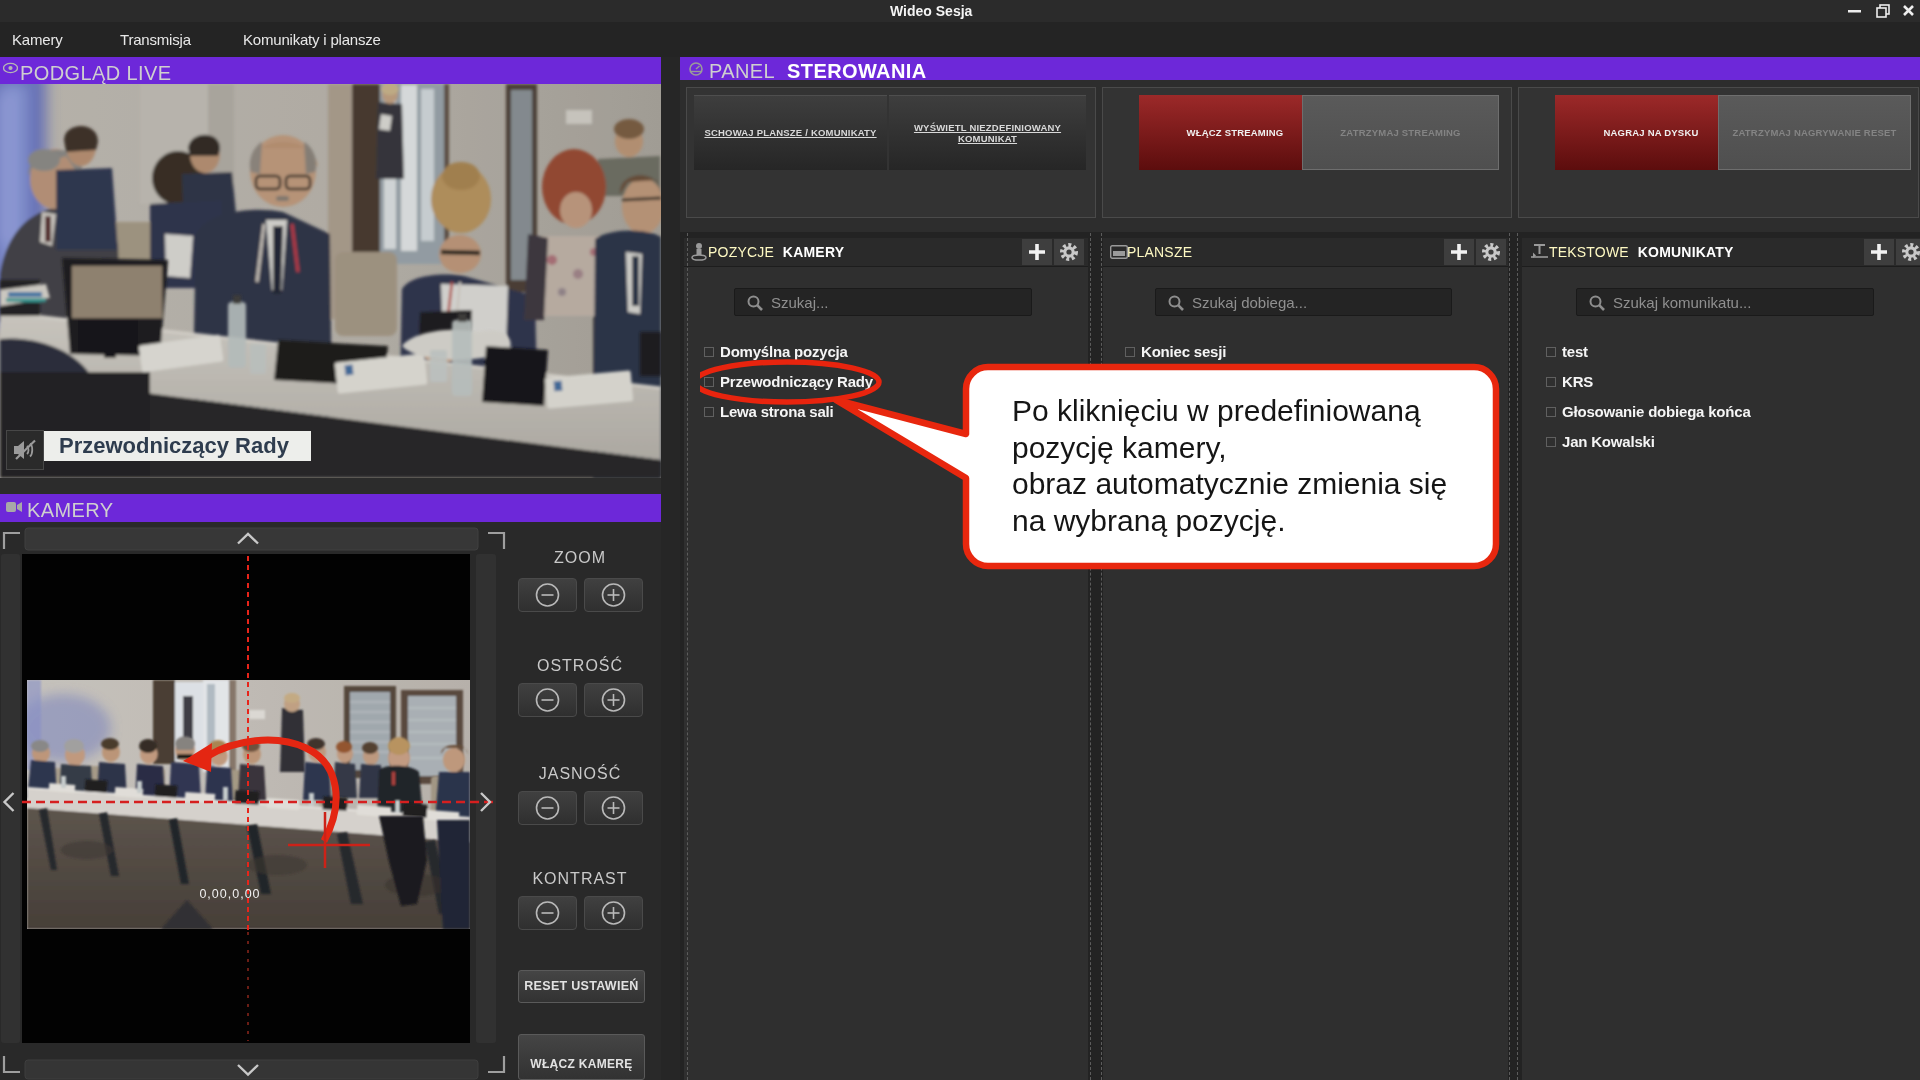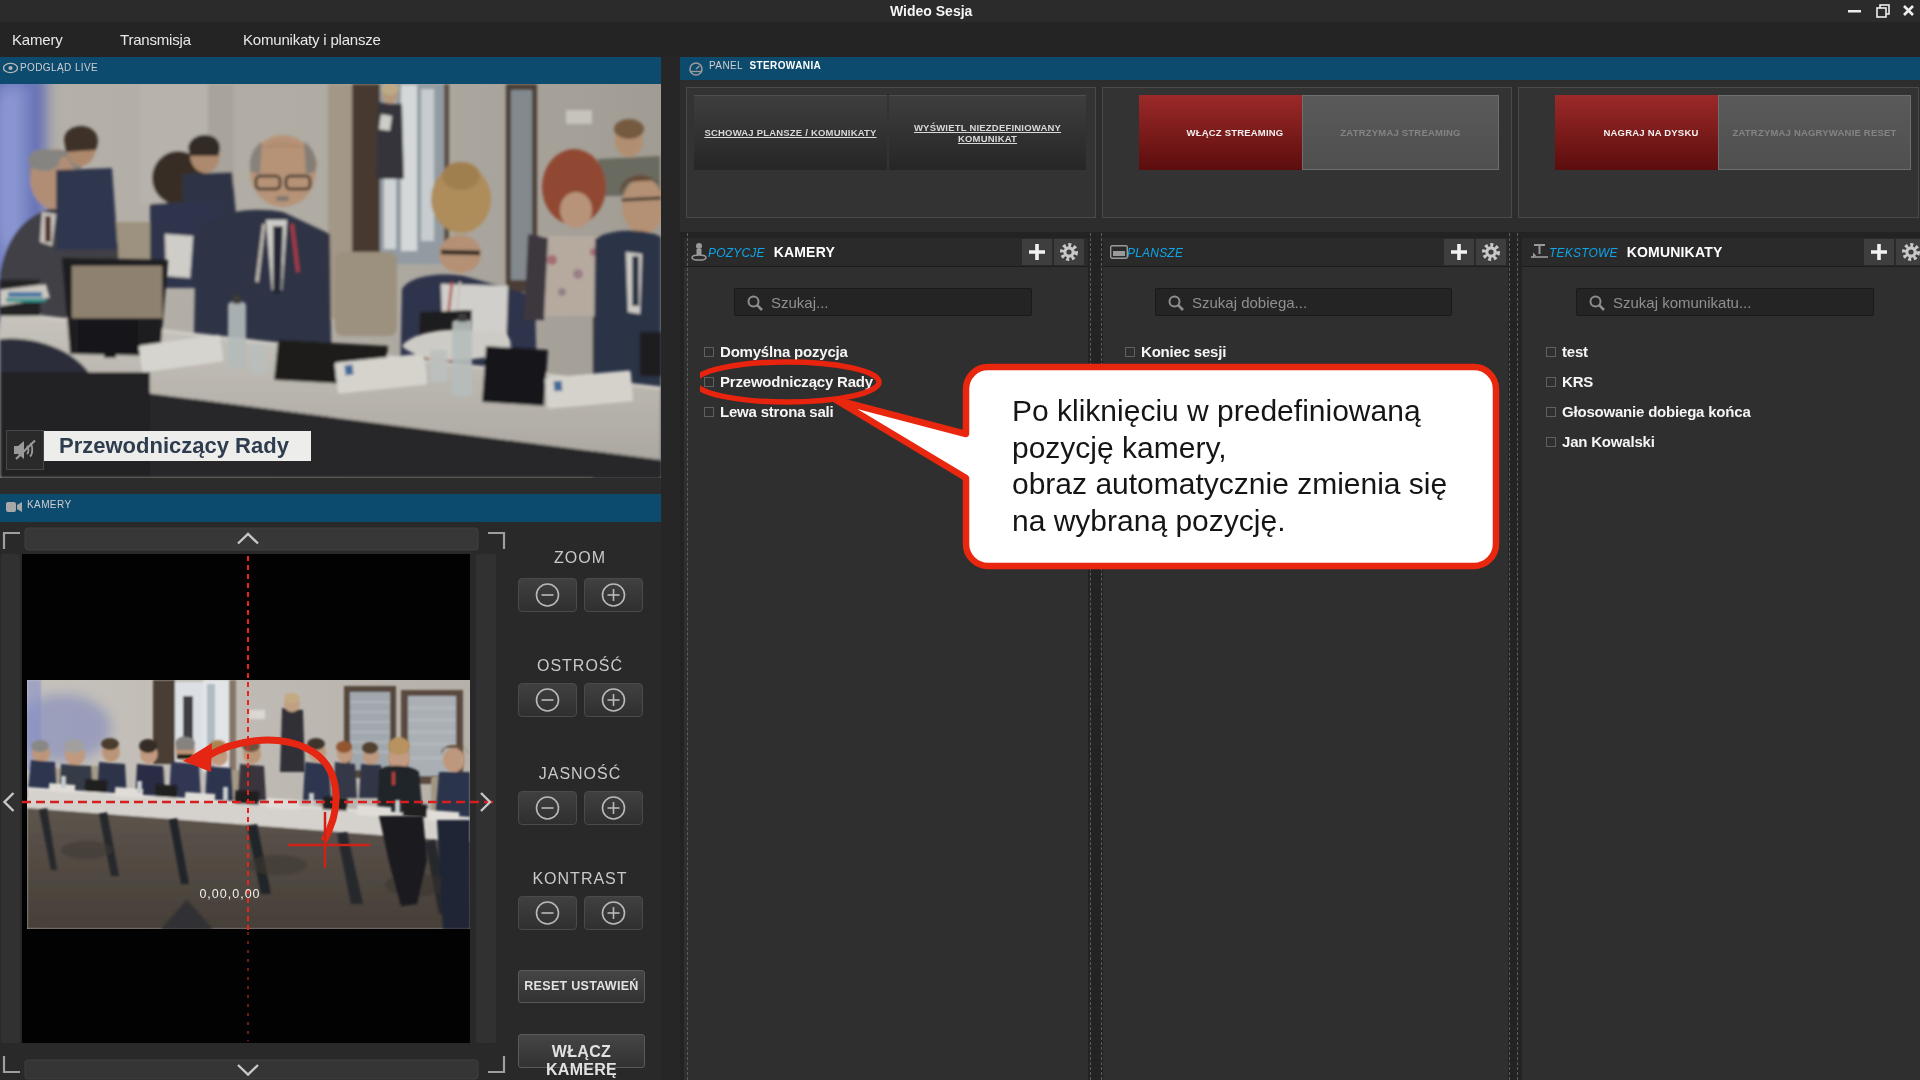--- a/index.html
+++ b/index.html
@@ -2,21 +2,21 @@
 <html><head>
 <meta charset="utf-8">
 <style>
   html,body{margin:0;padding:0;width:1920px;height:1080px;overflow:hidden;background:#2c2c2c;
     font-family:"Liberation Sans", sans-serif;}
   .abs{position:absolute;}
   #titlebar{left:0;top:0;width:1920px;height:22px;background:#2b2b2b;}
   #title{left:890px;top:3px;color:#f5f5f5;font-size:14px;font-weight:bold;}
   #menubar{left:0;top:22px;width:1920px;height:35px;background:#242424;border-bottom:1px solid #171717;}
   .menuitem{top:31px;color:#e8e8e8;font-size:15px;letter-spacing:-0.2px;}
-  .sechdr{background:#0c4a6e;color:#cfcfcf;font-size:10px;letter-spacing:0.4px;}
+  .sechdr{background:#6d28d9;color:#cfcfcf;font-size:20px;letter-spacing:0.4px;}
   .sechdr .t{position:absolute;top:5px;}
   
   #hdr-live{left:0;top:57px;width:661px;height:27px;}
   #hdr-kam{left:0;top:494px;width:661px;height:28px;}
   #leftcol-bg{left:0;top:522px;width:661px;height:558px;background:#292929;}
   #blackrect{left:22px;top:554px;width:448px;height:489px;background:#020202;}
   .ctl-label{color:#c9c9c9;font-size:16px;letter-spacing:1px;width:160px;text-align:center;left:500px;}
   .pmbtn{width:59px;height:34px;background:linear-gradient(#404040,#2f2f2f);border:1px solid #4a4a4a;border-radius:4px;box-sizing:border-box;}
   .wbtn{background:linear-gradient(#454545,#323232);border:1px solid #5a5a5a;border-radius:3px;color:#e2e2e2;
     font-size:12.5px;font-weight:bold;text-align:center;box-sizing:border-box;letter-spacing:0.3px;}
@@ -26,21 +26,21 @@
   .grpbox{border:1px solid #4a4a4a;background:#333333;height:131px;top:87px;box-sizing:border-box;}
   .bigbtn{top:95px;height:75px;color:#d9d9d9;font-weight:bold;font-size:9.5px;text-align:center;
     letter-spacing:0.2px;display:flex;align-items:center;justify-content:center;box-sizing:border-box;white-space:nowrap;}
   .graybtn{background:linear-gradient(#3e3e3e,#262626);box-shadow:inset 0 1px 0 #4e4e4e;text-decoration:underline;}
   .redbtn{background:linear-gradient(#9c2929,#5c0d0d);color:#f0f0f0;margin-left:29px;}
   .offbtn{background:linear-gradient(#5a5a5a,#4f4f4f);border:1px solid #6e6e6e;color:#848484;}
   
   #lower-bg{left:680px;top:232px;width:1240px;height:848px;background:#232323;}
   .panel{top:238px;height:842px;background:#2f2f2f;}
   .phdr{height:28px;background:#2a2a2a;border-bottom:1px solid #1d1d1d;position:relative;}
-  .phdr .w1{color:#0ea5e9;font-size:12px;letter-spacing:0.2px;font-style:italic;}
+  .phdr .w1{color:#fef9c3;font-size:14px;letter-spacing:0.2px;}
   .phdr .w2{color:#ffffff;font-weight:bold;font-size:14px;letter-spacing:0.2px;}
   .hbtn{position:absolute;top:1px;width:30px;height:26px;background:#3e3e3e;}
   .search{position:absolute;top:50px;height:28px;background:#242424;border:1px solid #1a1a1a;
     border-radius:2px;box-sizing:border-box;}
   .search .ph{position:absolute;left:36px;top:5px;color:#909090;font-size:15px;}
   .li{position:absolute;color:#f5f5f5;font-weight:bold;font-size:15px;letter-spacing:-0.2px;text-align:center;}
   .cb{position:absolute;width:10px;height:10px;border:1px solid #606060;box-sizing:border-box;}
 </style>
 </head>
 <body>
@@ -411,21 +411,21 @@
     <circle cx="29.5" cy="17" r="11" fill="none" stroke="#b9b9b9" stroke-width="1.6"></circle>
     <line x1="23.5" y1="17" x2="35.5" y2="17" stroke="#b9b9b9" stroke-width="1.6"></line>
     <line x1="29.5" y1="11" x2="29.5" y2="23" stroke="#b9b9b9" stroke-width="1.6"></line>
   </svg>
 
 <div class="abs ctl-label" style="top:549px">ZOOM</div>
 <div class="abs ctl-label" style="top:657px">OSTROŚĆ</div>
 <div class="abs ctl-label" style="top:765px">JASNOŚĆ</div>
 <div class="abs ctl-label" style="top:870px">KONTRAST</div>
 <div class="abs wbtn" style="left:518px;top:970px;width:127px;height:33px;padding-top:8px">RESET USTAWIEŃ</div>
-<div class="abs wbtn" style="left:518px;top:1034px;width:127px;height:34px;padding-top:8px;font-size:16px">WŁĄCZ KAMERĘ</div>
+<div class="abs wbtn" style="left:518px;top:1034px;width:127px;height:46px;padding-top:22px;font-size:12px">WŁĄCZ KAMERĘ</div>
 
 <svg class="abs" style="left:3px;top:62px;width:15px;height:12px" viewBox="0 0 15 12">
  <ellipse cx="7.5" cy="6" rx="7" ry="4.6" fill="none" stroke="#b5b5b5" stroke-width="1.4"></ellipse>
  <circle cx="7.5" cy="6" r="2.1" fill="#b5b5b5"></circle>
 </svg>
 <svg class="abs" style="left:6px;top:501px;width:16px;height:12px" viewBox="0 0 16 12">
  <rect x="0" y="1" width="10" height="10" rx="2" fill="#a8a8a8"></rect>
  <polygon points="11,4 16,1 16,11 11,8" fill="#a8a8a8"></polygon>
 </svg>
 <svg class="abs" style="left:689px;top:62px;width:14px;height:14px;z-index:4" viewBox="0 0 14 14">

